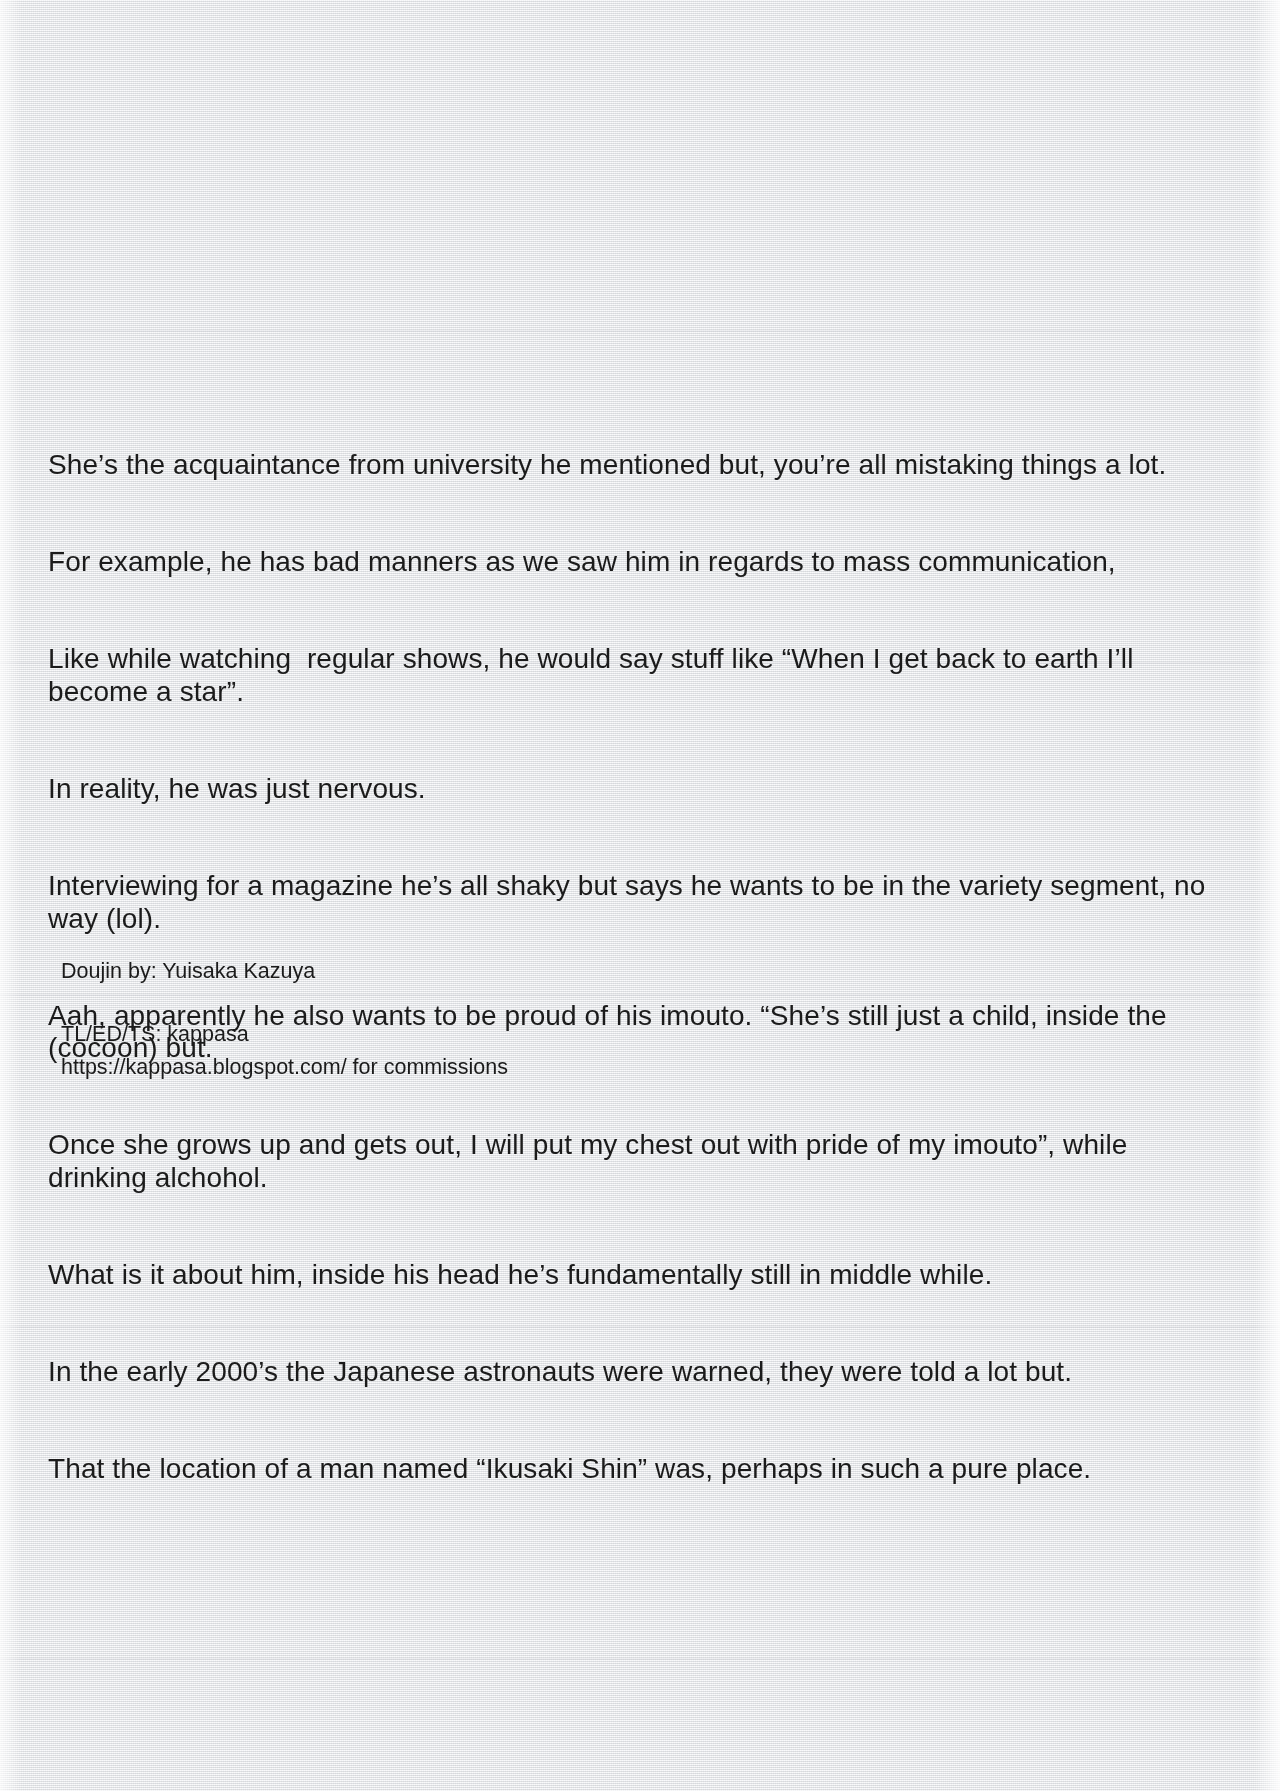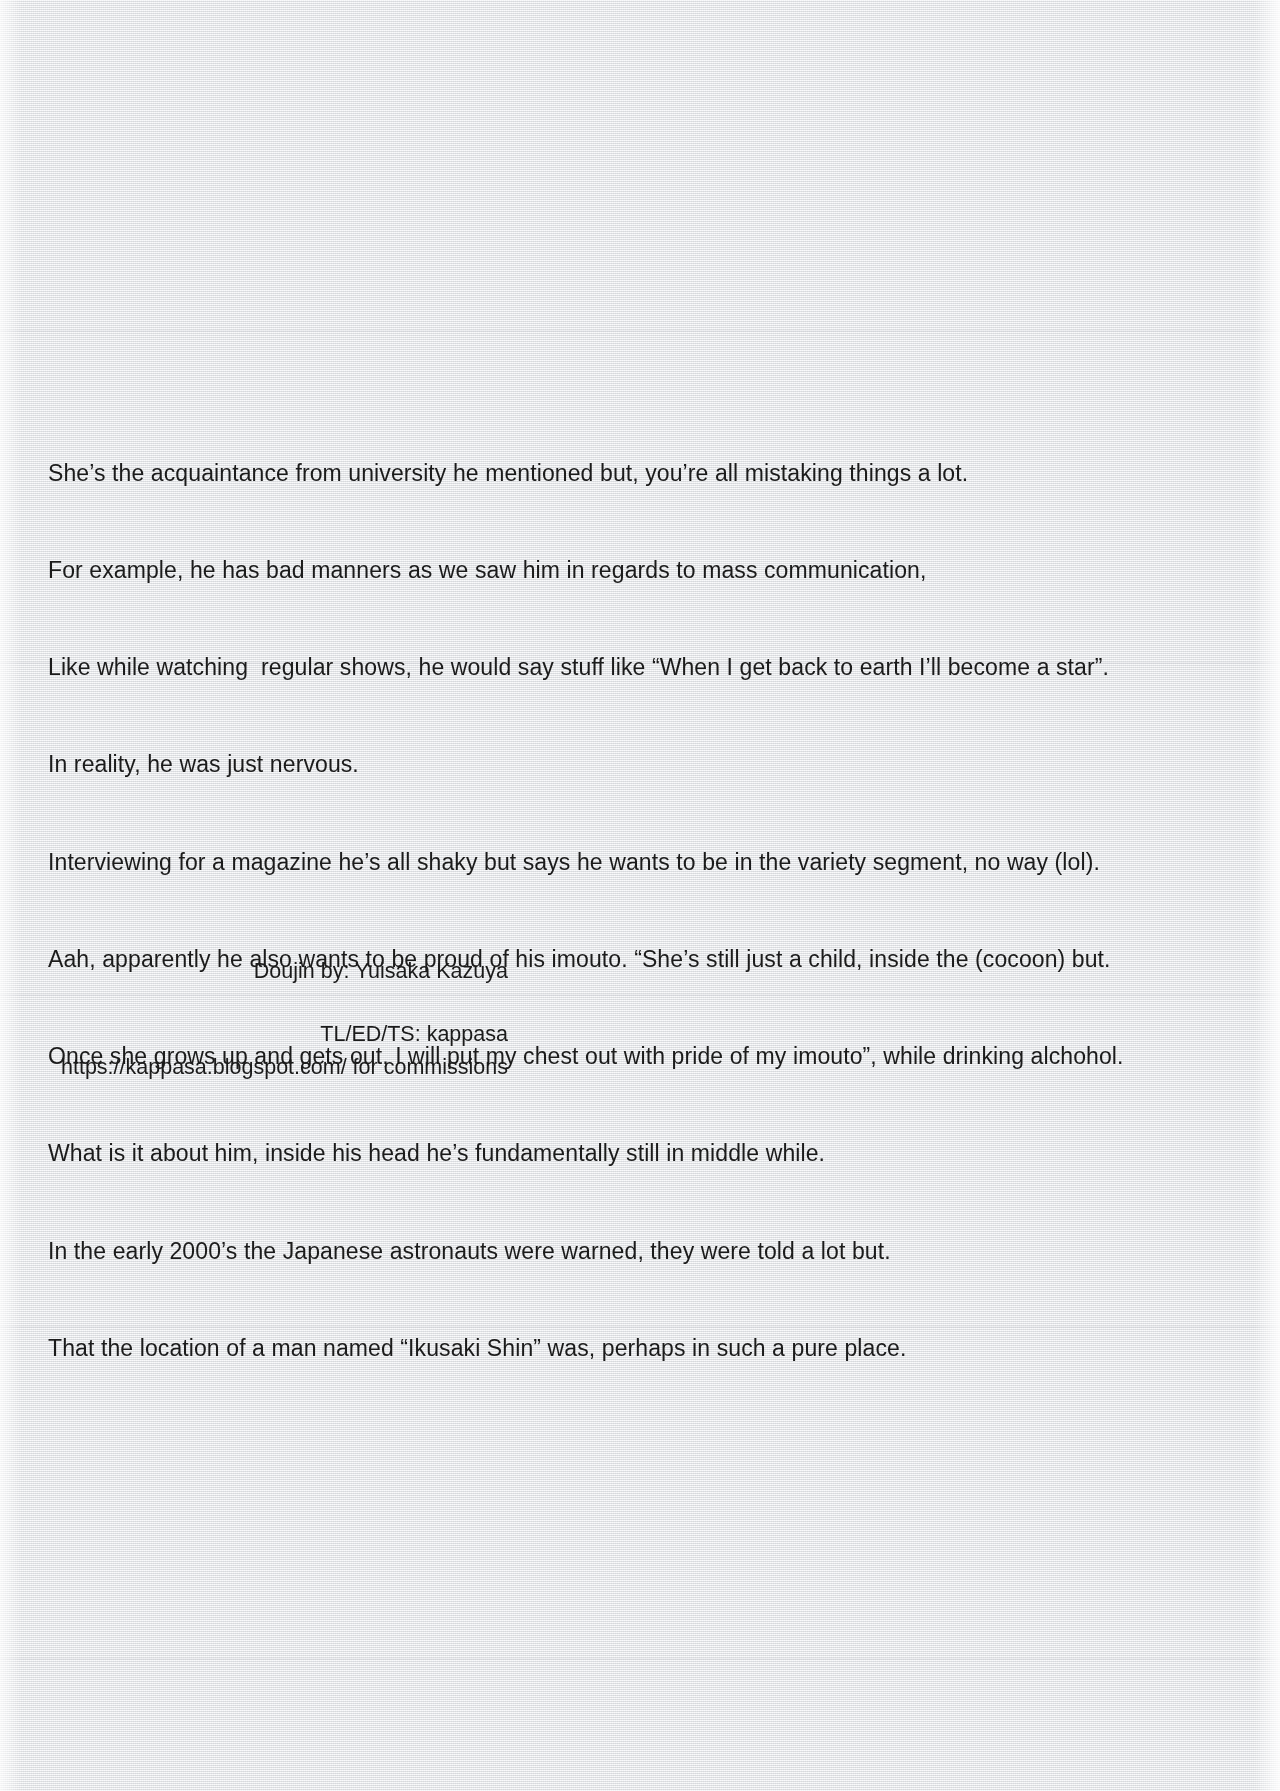--- a/index.html
+++ b/index.html
@@ -59,24 +59,24 @@
     position: absolute;
     left: 48px;
     top: 0;
     width: 1190px;
     height: 100%;
   }
 
   .afterword {
     position: absolute;
     left: 0;
-    top: 392px;
+    top: 384px;
     width: 1170px;
     color: #1b1b1b;
-    font-size: 23px;
+    font-size: 28px;
     line-height: 32.4px;
     letter-spacing: 0.1px;
     white-space: pre-wrap;
   }
   .afterword .line {
     display: block;
     white-space: pre-wrap;
   }
 
   .credits {
@@ -87,21 +87,20 @@
     font-size: 21.5px;
     line-height: 32.4px;
   }
   .credits .block-gap {
     display: block;
     height: 31px;
   }
   .credits .line {
     display: block;
     white-space: pre-wrap;
-    text-align: right;
   }
 </style>
 </head>
 <body>
 
 <div id="page">
   <div id="scan-bands"></div>
   <div id="edge-left"></div>
   <div id="edge-right"></div>
 

